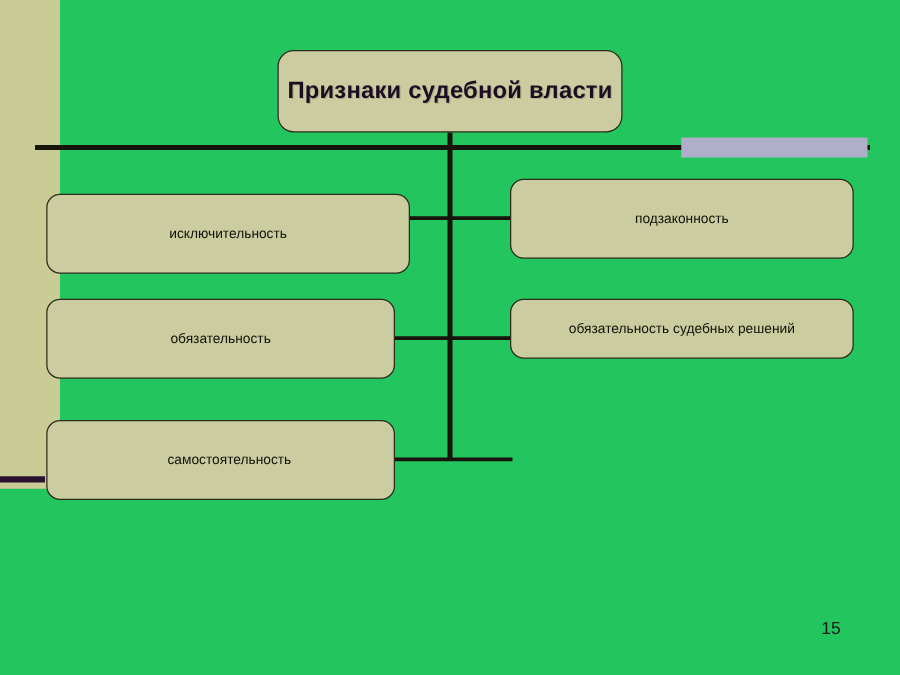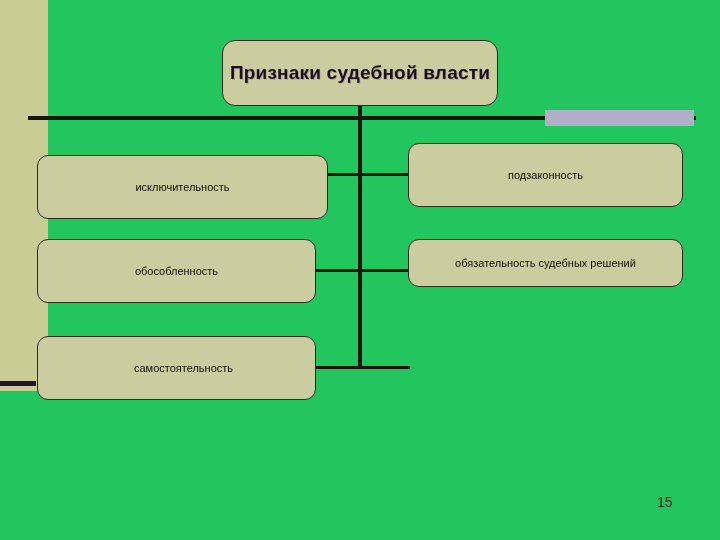--- a/index.html
+++ b/index.html
@@ -121,20 +121,20 @@
   <div class="conn conn-v-trunk"></div>
   <div class="conn conn-h-1"></div>
   <div class="conn conn-h-2"></div>
   <div class="conn conn-h-3"></div>
 
   <div class="node title-node" id="node-title">Признаки судебной власти</div>
 
   <div class="node" id="node-r1c1">исключительность</div>
   <div class="node" id="node-r1c2">подзаконность</div>
 
-  <div class="node" id="node-r2c1">обособленность</div>
+  <div class="node" id="node-r2c1">обязательность</div>
   <div class="node" id="node-r2c2">обязательность судебных решений</div>
 
   <div class="node" id="node-r3c1">самостоятельность</div>
 
   <div class="page-number">15</div>
 
 </div>
 
 </body></html>

